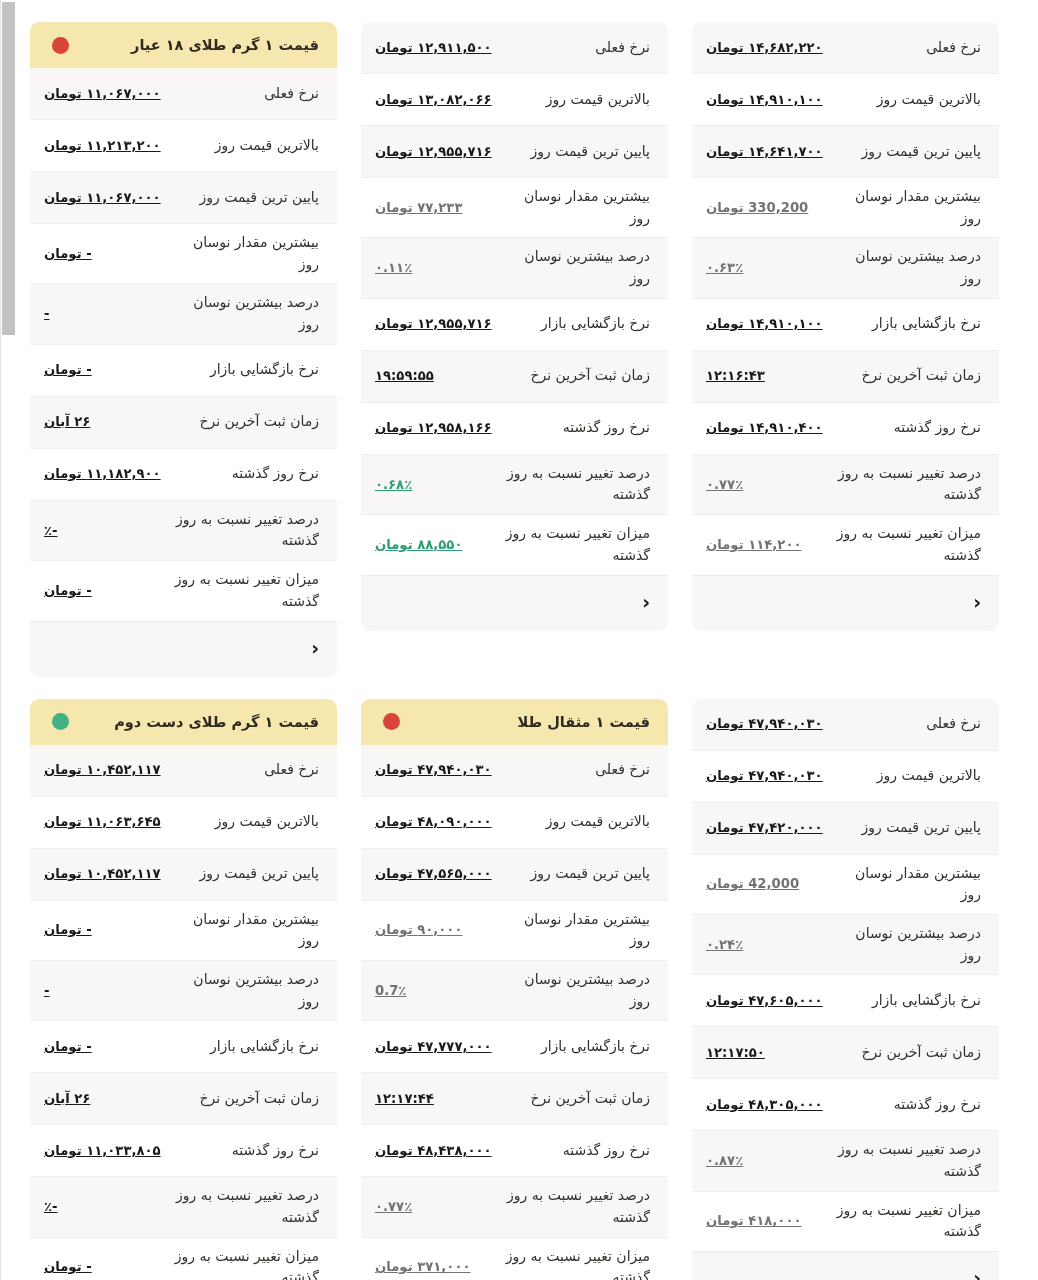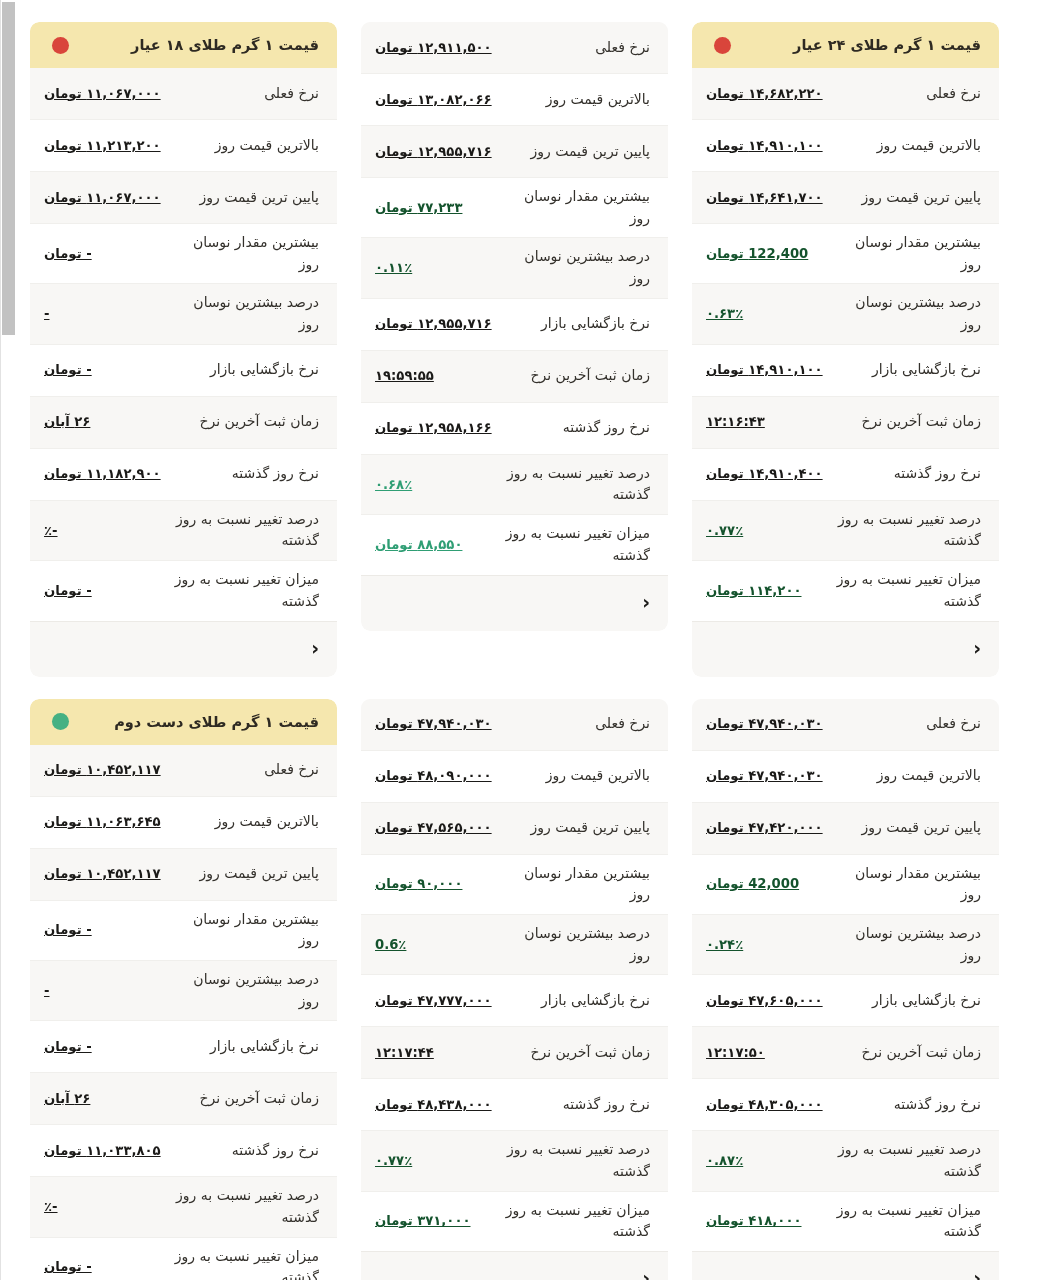--- a/index.html
+++ b/index.html
@@ -89,21 +89,21 @@
     color: #1b1a18;
     line-height: 1.5;
     text-align: left;
     direction: rtl;
     width: 118px;
     flex: 0 0 118px;
     order: 2;
     word-spacing: 0;
     text-decoration: underline;
   }
-  .row-value.neg { color: #14532d; font-weight: bold; }
+  .row-value.neg { color: #737373; font-weight: bold; }
   .row-value.pos { color: #2f9e74; font-weight: bold; }
   .footer-row {
     background: #f8f7f5;
     min-height: 56px;
     display: flex;
     align-items: center;
     justify-content: flex-start;
     padding: 0 18px;
     border-top: 1px solid #eceae6;
     border-radius: 0 0 9px 9px;
@@ -232,40 +232,36 @@
           <div class="row">
             <span class="row-label">میزان تغییر نسبت به روز گذشته</span>
             <span class="row-value pos">۸۸,۵۵۰ تومان</span>
           </div>
         </div>
         <div class="footer-row">
           <span class="chev">‹</span>
         </div>
       </div>
       <div class="card">
-        <div class="card-header">
-          <span class="card-title">قیمت ۱ گرم طلای ۲۴ عیار</span>
-          <span class="status-dot dot-red"></span>
-        </div>
         <div class="rows">
           <div class="row alt">
             <span class="row-label">نرخ فعلی</span>
             <span class="row-value">۱۴,۶۸۲,۲۲۰ تومان</span>
           </div>
           <div class="row">
             <span class="row-label">بالاترین قیمت روز</span>
             <span class="row-value">۱۴,۹۱۰,۱۰۰ تومان</span>
           </div>
           <div class="row alt">
             <span class="row-label">پایین ترین قیمت روز</span>
             <span class="row-value">۱۴,۶۴۱,۷۰۰ تومان</span>
           </div>
           <div class="row">
             <span class="row-label">بیشترین مقدار نوسان روز</span>
-            <span class="row-value neg">122,400 تومان</span>
+            <span class="row-value neg">330,200 تومان</span>
           </div>
           <div class="row alt">
             <span class="row-label">درصد بیشترین نوسان روز</span>
             <span class="row-value neg">۰.۶۳٪</span>
           </div>
           <div class="row">
             <span class="row-label">نرخ بازگشایی بازار</span>
             <span class="row-value">۱۴,۹۱۰,۱۰۰ تومان</span>
           </div>
           <div class="row alt">
@@ -334,40 +330,44 @@
           <div class="row">
             <span class="row-label">میزان تغییر نسبت به روز گذشته</span>
             <span class="row-value">- تومان</span>
           </div>
         </div>
         <div class="footer-row">
           <span class="chev">‹</span>
         </div>
       </div>
       <div class="card">
+        <div class="card-header">
+          <span class="card-title">قیمت ۱ مثقال طلا</span>
+          <span class="status-dot dot-red"></span>
+        </div>
         <div class="rows">
           <div class="row alt">
             <span class="row-label">نرخ فعلی</span>
             <span class="row-value">۴۷,۹۴۰,۰۳۰ تومان</span>
           </div>
           <div class="row">
             <span class="row-label">بالاترین قیمت روز</span>
             <span class="row-value">۴۸,۰۹۰,۰۰۰ تومان</span>
           </div>
           <div class="row alt">
             <span class="row-label">پایین ترین قیمت روز</span>
             <span class="row-value">۴۷,۵۶۵,۰۰۰ تومان</span>
           </div>
           <div class="row">
             <span class="row-label">بیشترین مقدار نوسان روز</span>
             <span class="row-value neg">۹۰,۰۰۰ تومان</span>
           </div>
           <div class="row alt">
             <span class="row-label">درصد بیشترین نوسان روز</span>
-            <span class="row-value neg">0.6٪</span>
+            <span class="row-value neg">0.7٪</span>
           </div>
           <div class="row">
             <span class="row-label">نرخ بازگشایی بازار</span>
             <span class="row-value">۴۷,۷۷۷,۰۰۰ تومان</span>
           </div>
           <div class="row alt">
             <span class="row-label">زمان ثبت آخرین نرخ</span>
             <span class="row-value">۱۲:۱۷:۴۴</span>
           </div>
           <div class="row">

